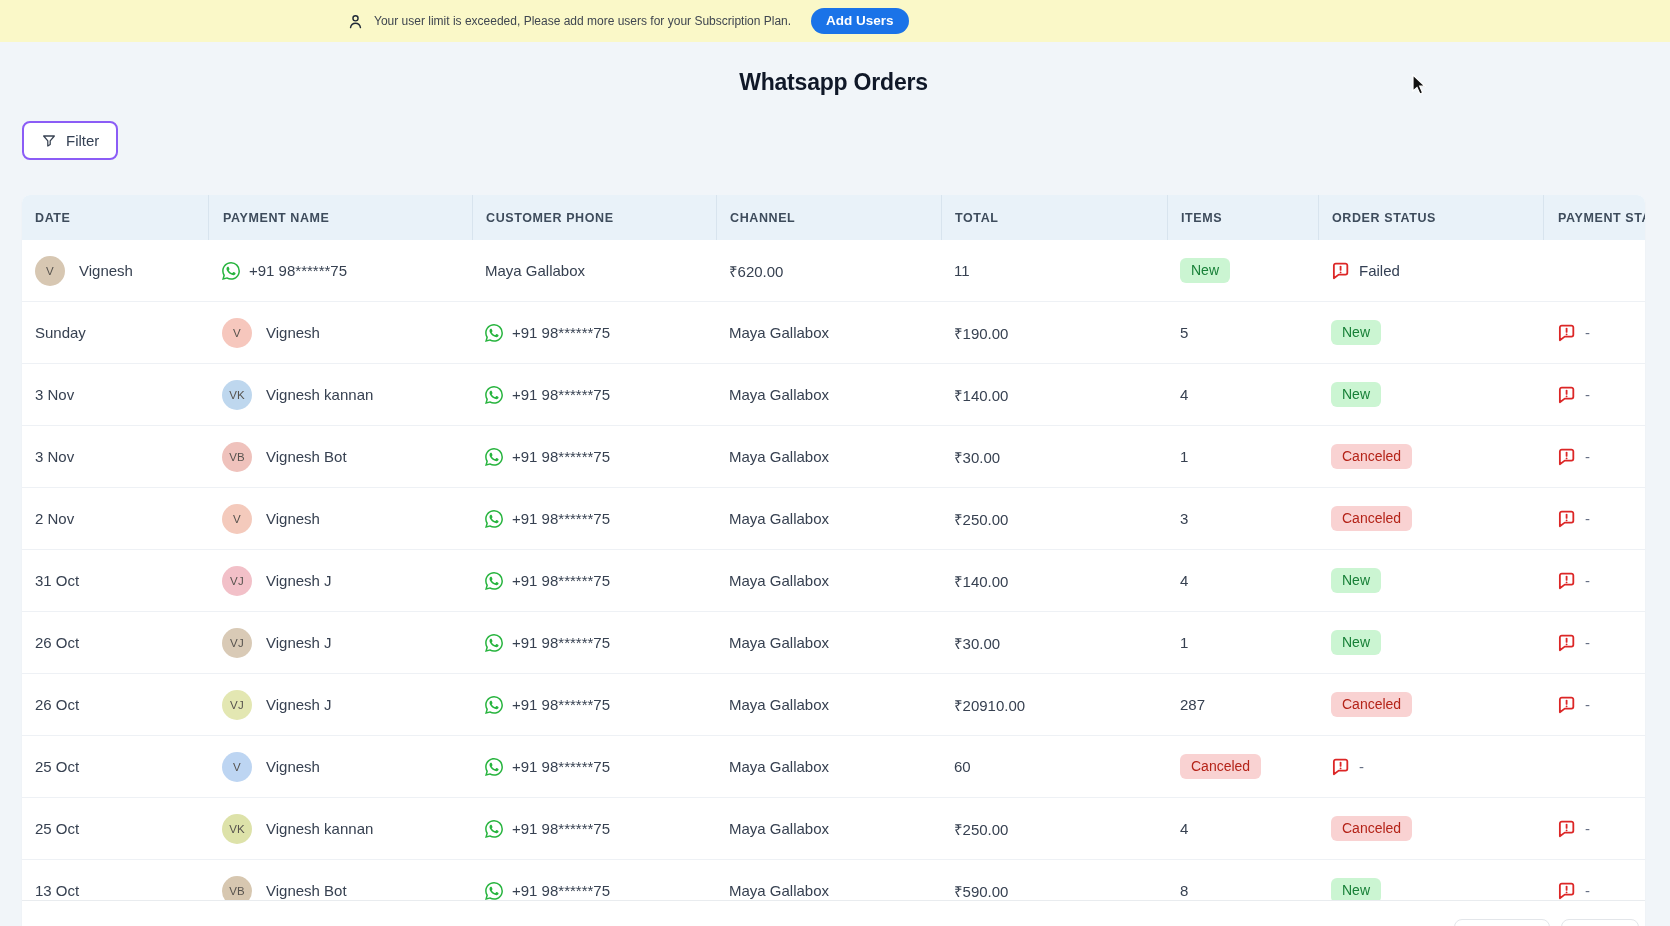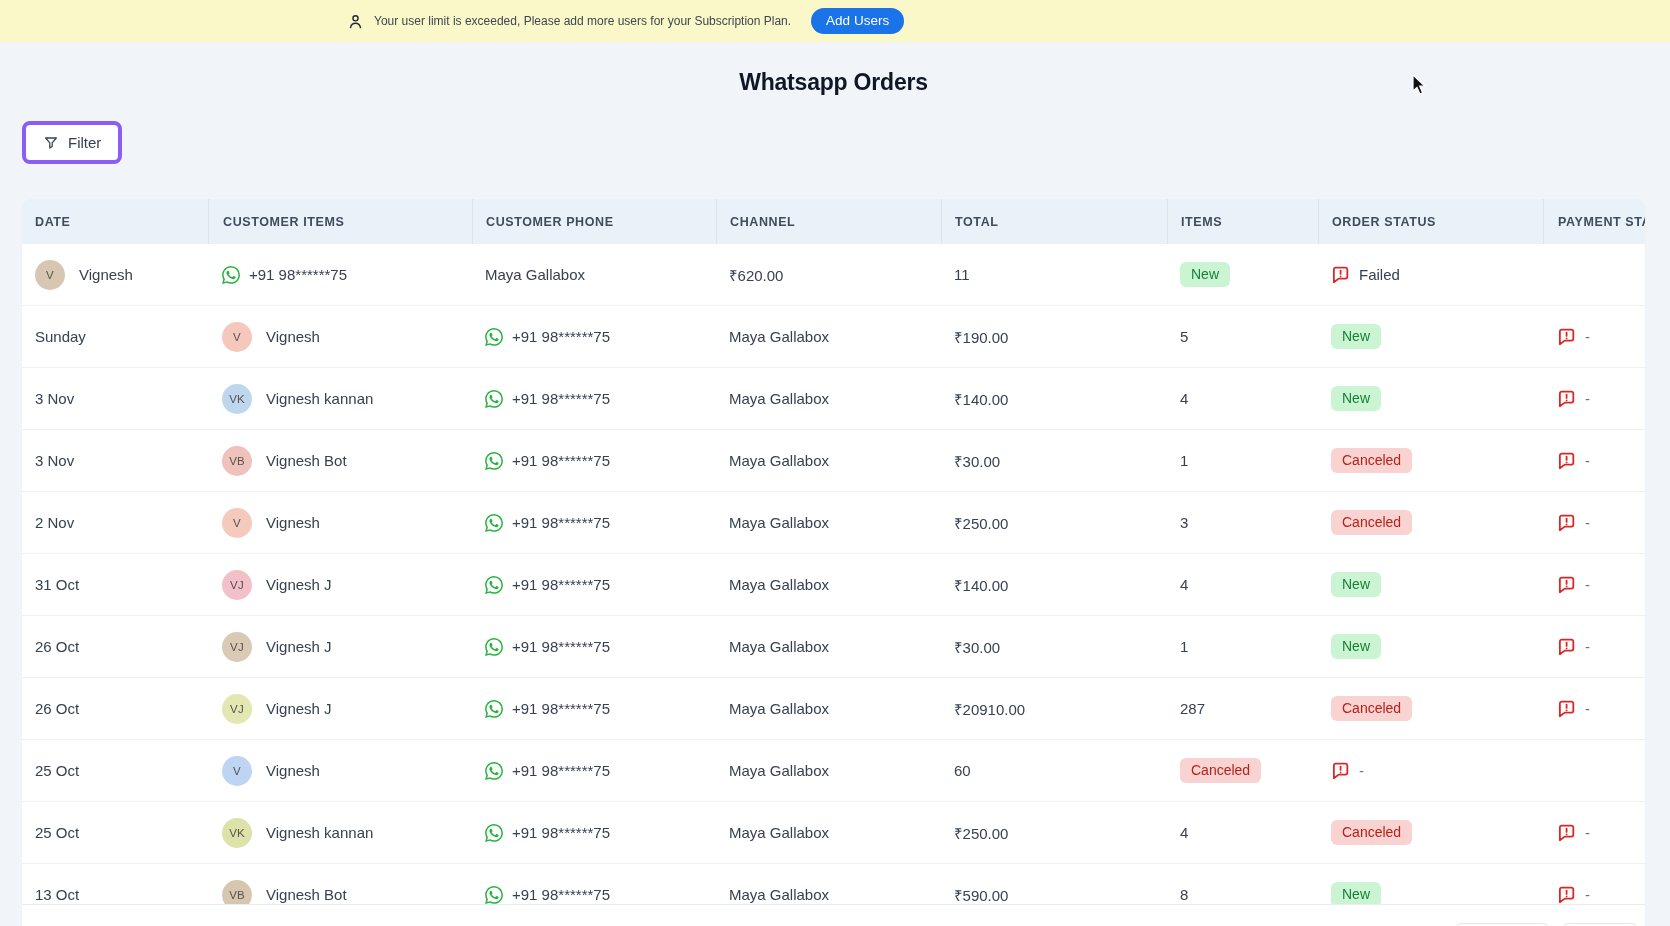--- a/index.html
+++ b/index.html
@@ -10,29 +10,29 @@
   }
   
   .banner{
     height:42px;background:#faf8c8;display:flex;align-items:center;
     padding-left:347px;box-sizing:border-box;
   }
   .banner-icon{display:flex;align-items:center;margin-right:10px;}
   .banner-text{font-size:12px;color:#3f4650;}
   .add-users-btn{
     margin-left:20px;background:#1a73e8;color:#fff;border:none;cursor:pointer;
-    font-family:inherit;font-size:13.5px;font-weight:400;
+    font-family:inherit;font-size:13.5px;font-weight:700;
     padding:6px 15px;border-radius:15px;line-height:1.1;
   }
   
   .page{padding:0 25px 0 22px;}
   .page-title{margin:27px 0 0;font-size:23px;font-weight:600;color:#101828;letter-spacing:-.2px;text-align:center;}
   .filter-btn{
     margin-top:25px;display:inline-flex;align-items:center;gap:9px;
-    background:#fff;border:4px solid #8b5cf6;border-radius:8px;cursor:pointer;
+    background:#fff;border:2px solid #8b5cf6;border-radius:8px;cursor:pointer;
     padding:9px 17px;font-family:inherit;font-size:15px;color:#344054;
   }
   
   .table-card{
     margin-top:35px;width:1623px;background:#fff;border-radius:8px 8px 0 0;
     overflow:hidden;box-shadow:0 1px 2px rgba(16,24,40,.04);
   }
   .cols{display:flex;width:1821px;}
   .cols>*{flex:0 0 auto;display:flex;align-items:center;padding-left:13px;box-sizing:border-box;overflow:hidden;}
   .cols>*:nth-child(1){width:186px;}
@@ -99,21 +99,21 @@
     <span>Filter</span>
   </button>
 
   <div class="table-card">
     <div class="cols thead" id="thead">
   <div class="th">
           <span>DATE</span>
         </div>
 
   <div class="th">
-          <span>CUSTOMER ITEMS</span>
+          <span>PAYMENT NAME</span>
         </div>
 
   <div class="th">
           <span>CUSTOMER PHONE</span>
         </div>
 
   <div class="th">
           <span>CHANNEL</span>
         </div>
 

